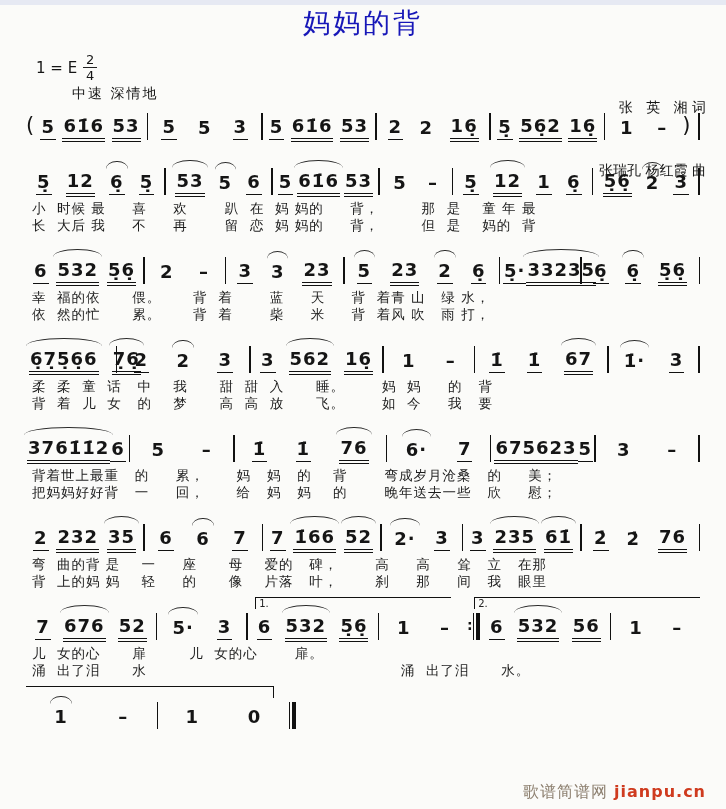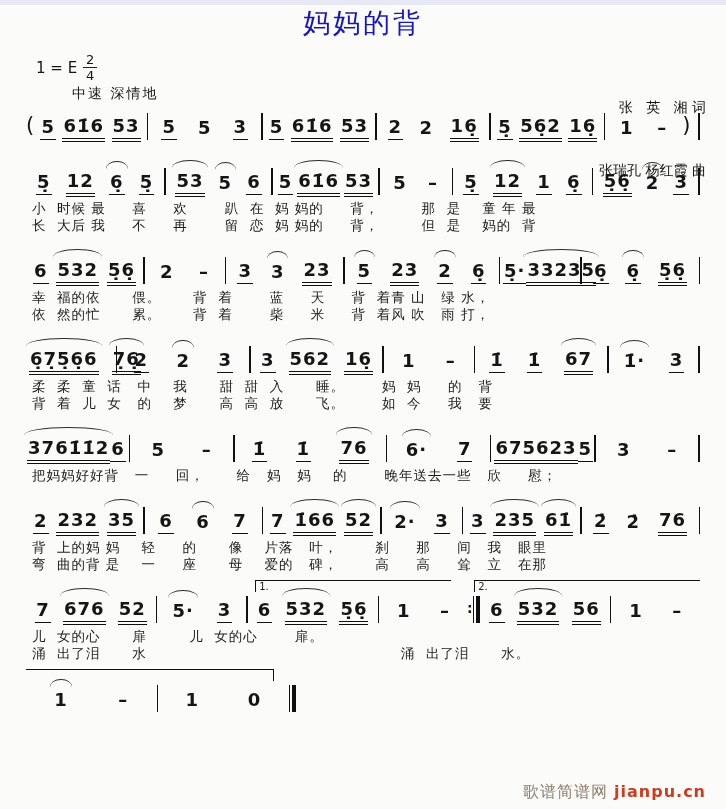--- a/index.html
+++ b/index.html
@@ -285,20 +285,21 @@
           <span class="note u2">675623</span>
           <span class="note u1">5</span>
         </div>
         <div class="bar"></div>
         <div class="measure" style="flex-grow: 2;">
           <span class="note u0">3</span>
           <span class="note u0">–</span>
         </div>
         <div class="bar"></div>
       </div>
+      <div class="lyr">背着世上最重   的     累，      妈   妈   的    背       弯成岁月沧桑   的     美；</div>
       <div class="lyr">把妈妈好好背   一     回，      给   妈   妈    的       晚年送去一些   欣     慰；</div>
     </div>
     <div class="sys">
       <div class="notes">
         <div class="measure" style="flex-grow: 3;">
           <span class="note u1">2</span>
           <span class="note u2">232</span>
           <span class="note u2">35<span class="arc"></span></span>
         </div>
         <div class="bar"></div>
@@ -325,22 +326,22 @@
           <span class="note u2">61̇<span class="arc"></span></span>
         </div>
         <div class="bar"></div>
         <div class="measure" style="flex-grow: 3;">
           <span class="note u1">2̇</span>
           <span class="note u0">2̇</span>
           <span class="note u2">76</span>
         </div>
         <div class="bar"></div>
       </div>
+      <div class="lyr">弯  曲的背 是    一     座      母    爱的   碑，       高     高     耸   立   在那</div>
       <div class="lyr">背  上的妈 妈    轻     的      像    片落   叶，       刹     那     间   我   眼里</div>
-      <div class="lyr">弯  曲的背 是    一     座      母    爱的   碑，       高     高     耸   立   在那</div>
     </div>
     <div class="sys">
       <div class="notes">
         <div class="volta" style="left: 34%; width: 29%;">1.</div>
         <div class="volta" style="left: 66.5%; width: 33.5%;">2.</div>
         <div class="measure" style="flex-grow: 3;">
           <span class="note u1">7</span>
           <span class="note u2">676<span class="arc"></span></span>
           <span class="note u2">52</span>
         </div>

